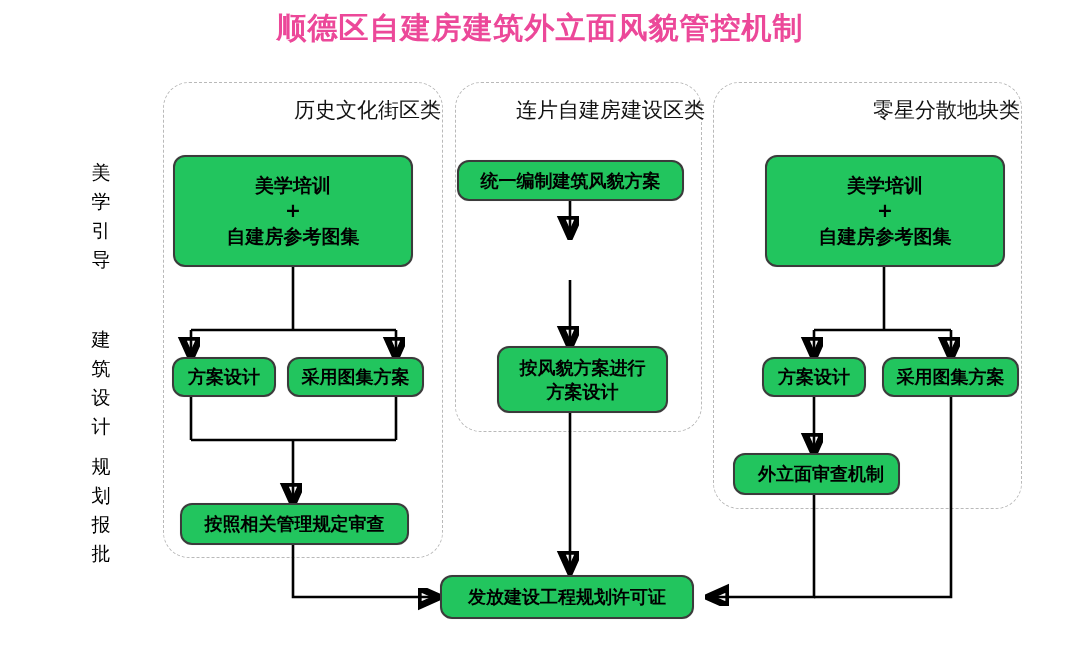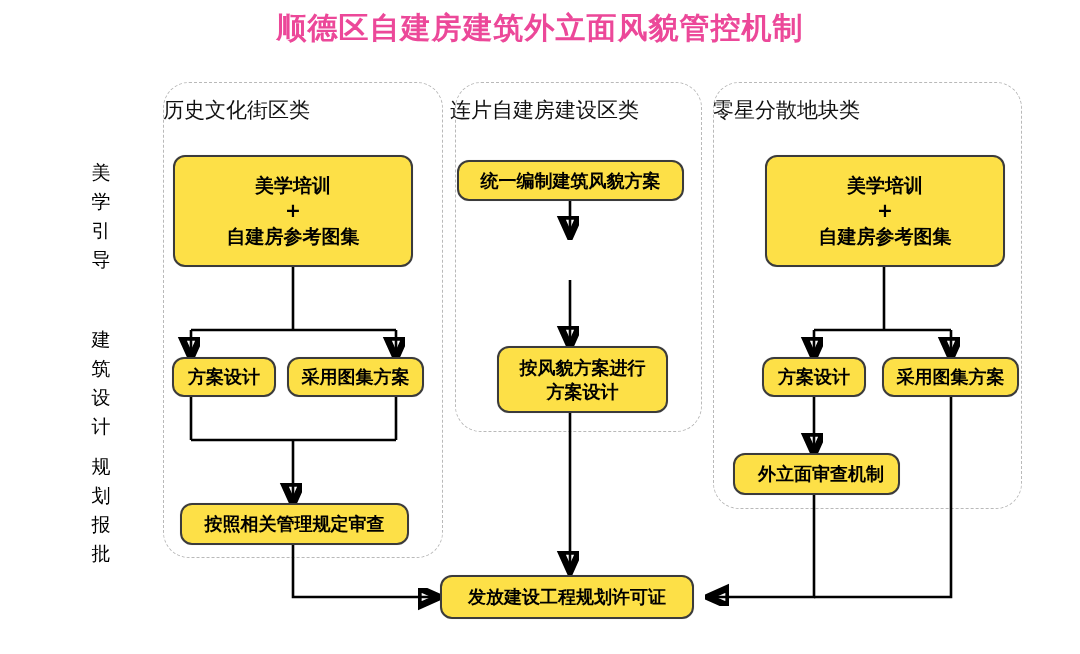--- a/index.html
+++ b/index.html
@@ -25,39 +25,39 @@
     color:#ec4899;
   }
   .group-box{
     position:absolute;
     border:1.5px dashed #b9b9b9;
     border-radius:26px;
     background:transparent;
   }
   .group-label{
     position:absolute;
-    text-align:left;
+    text-align:right;
     font-size:21px;
     color:#111;
     white-space:nowrap;
   }
   .row-label{
     position:absolute;
     width:34px;
     text-align:center;
     font-size:19px;
     line-height:29px;
     color:#000;
   }
   .node{
     position:absolute;
     box-sizing:border-box;
     border:2.5px solid #3b3b3b;
     border-radius:12px;
-    background:#fde047;
+    background:#22c55e;
     display:flex;
     align-items:center;
     justify-content:center;
     text-align:center;
     font-weight:bold;
     color:#000;
     line-height:1.32;
     box-shadow:0 0 0 0.5px rgba(0,0,0,0.05);
   }
   .node .lines{white-space:pre-line;}

